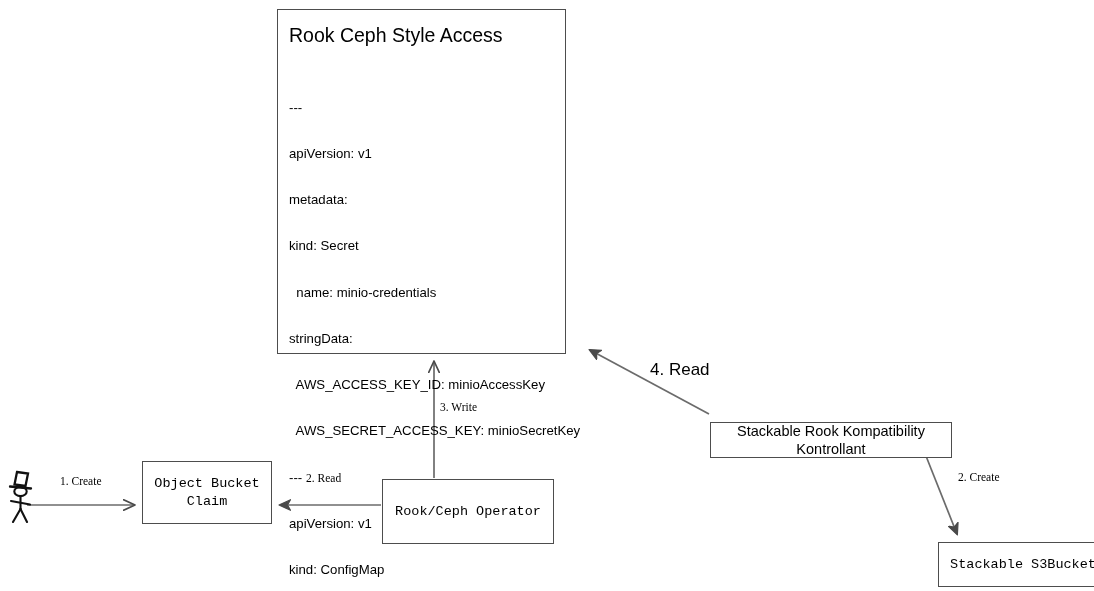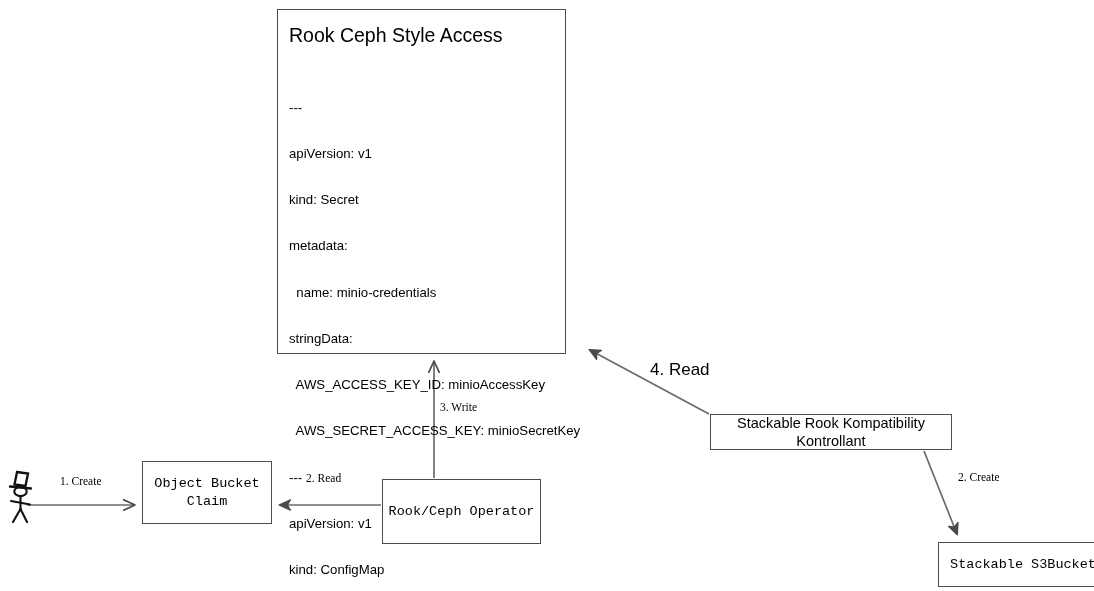--- a/index.html
+++ b/index.html
@@ -73,32 +73,33 @@
     text-align: center;
   }
   .node.sans {
     font-family: "Liberation Sans", sans-serif;
     font-size: 14.5px;
     line-height: 18px;
     display: flex;
     align-items: center;
     justify-content: center;
     text-align: center;
+    margin-top: 8px;
   }
 
   #node-obc {
     left: 142px;
     top: 461px;
     width: 130px;
     height: 63px;
   }
   #node-operator {
     left: 382px;
     top: 479px;
-    width: 159px;
+    width: 172px;
     height: 65px;
   }
   #node-srkk {
     left: 710px;
     top: 414px;
     width: 242px;
     height: 36px;
   }
   #node-s3bucket {
     left: 938px;
@@ -188,22 +189,22 @@
       <line x1="14.5" y1="39" x2="7" y2="52"></line>
       <line x1="14.5" y1="39" x2="21" y2="52"></line>
     </g>
   </svg>
 
   <div class="node" id="yaml-card">
     <div class="card-title">Rook Ceph Style Access</div>
     <div class="card-body">
       <span class="yline">---</span>
       <span class="yline">apiVersion: v1</span>
+      <span class="yline">metadata:</span>
       <span class="yline">kind: Secret</span>
-      <span class="yline">metadata:</span>
       <span class="yline">  name: minio-credentials</span>
       <span class="yline">stringData:</span>
       <span class="yline">  AWS_ACCESS_KEY_ID: minioAccessKey</span>
       <span class="yline">  AWS_SECRET_ACCESS_KEY: minioSecretKey</span>
       <span class="yline">---</span>
       <span class="yline">apiVersion: v1</span>
       <span class="yline">kind: ConfigMap</span>
       
       
       

